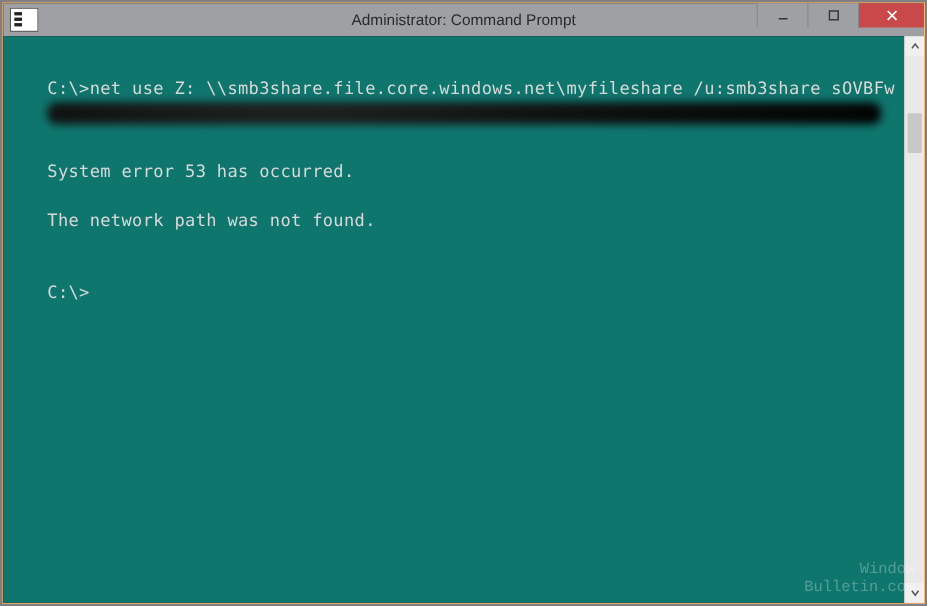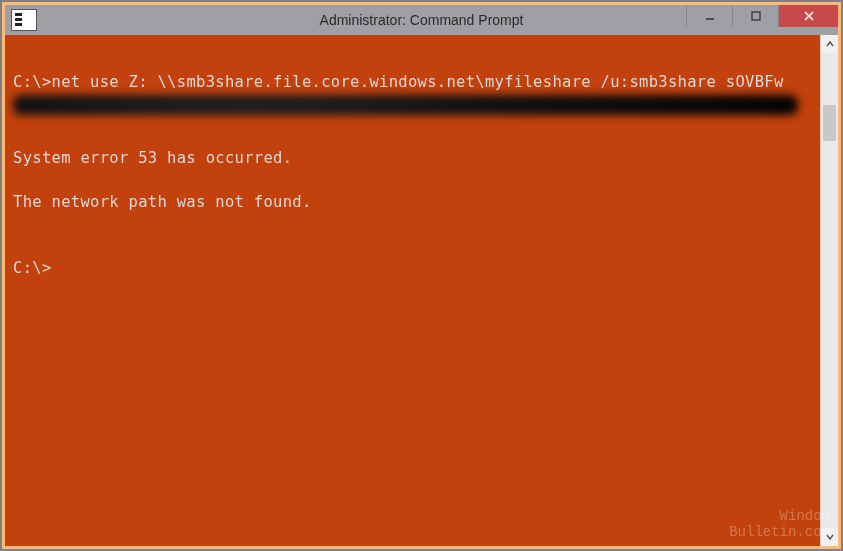--- a/index.html
+++ b/index.html
@@ -10,21 +10,21 @@
     font-family: "Segoe UI", Tahoma, sans-serif;
     overflow: hidden;
     position: relative;
   }
   .window {
     position: absolute;
     left: 2px;
     top: 2px;
     width: 839px;
     height: 547px;
-    border: 3px solid #fdba74;
+    border: 1px solid #fdba74;
     background: #000;
     display: flex;
     flex-direction: column;
   }
   .titlebar {
     height: 30px;
     background: #9ea0a3;
     display: flex;
     align-items: center;
     position: relative;
@@ -70,23 +70,24 @@
     background: #9ea0a3;
     border-left: 1px solid #868789;
   }
   .win-btn.close {
     background: #c9484a;
     width: 60px;
   }
   .win-btn svg { display: block; }
   .client {
     flex: 1;
-    background: #c2410c;
-    position: relative;
-    display: flex;
+    background: #0f766e;
+    position: relative;
+    display: flex;
+    padding-left: 32px;
   }
   .terminal {
     flex: 1;
     padding: 14px 6px 6px 8px;
     font-family: "Consolas", "Lucida Console", monospace;
     font-size: 15.5px;
     line-height: 22px;
     color: #d9d9d9;
     white-space: pre;
     letter-spacing: 0.3px;

